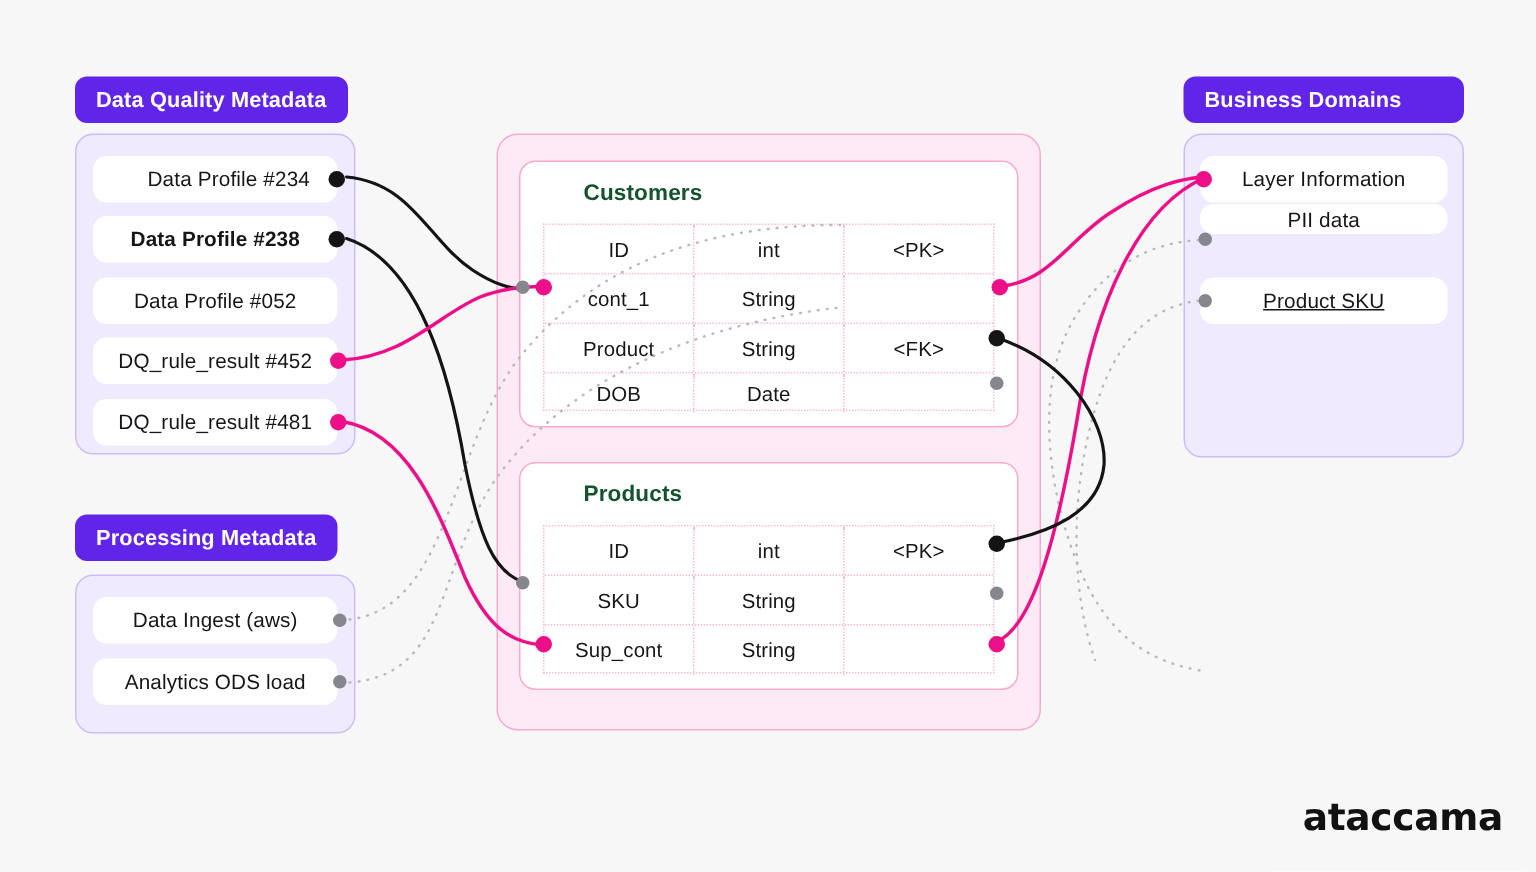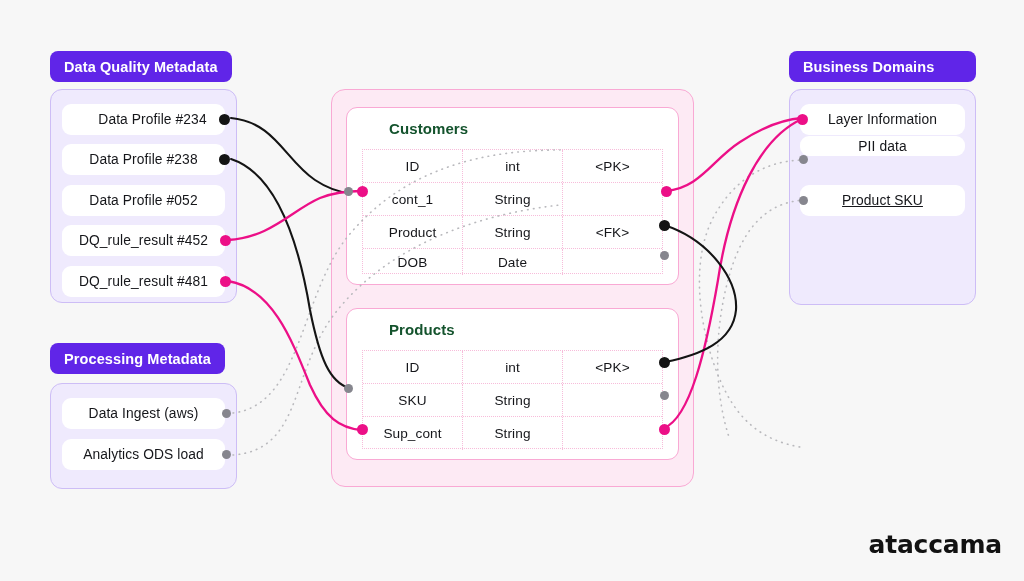--- a/index.html
+++ b/index.html
@@ -185,21 +185,21 @@
   <div class="grp-header purple" style="left:50px; top:51px;">
     <span>Data Quality Metadata</span>
   </div>
   <div class="grp-body purple" style="left:50px; top:89px; width:187px; height:214px;"></div>
 
   <div class="pill" style="left:62px; top:104px; width:163px; height:31px;padding-left:18px;">
     <span>Data Profile #234</span>
   </div>
   <div class="dot black big" style="left:219px; top:114px;"></div>
 
-  <div class="pill" style="left:62px; top:144px; width:163px; height:31px;">
+  <div class="pill" style="left:62px; top:144px; width:163px; height:31px;font-weight:bold;">
     <span>Data Profile #238</span>
   </div>
   <div class="dot black big" style="left:219px; top:154px;"></div>
 
   <div class="pill" style="left:62px; top:185px; width:163px; height:31px;">
     <span>Data Profile #052</span>
   </div>
 
   <div class="pill" style="left:62px; top:225px; width:163px; height:31px;">
     <span>DQ_rule_result #452</span>

